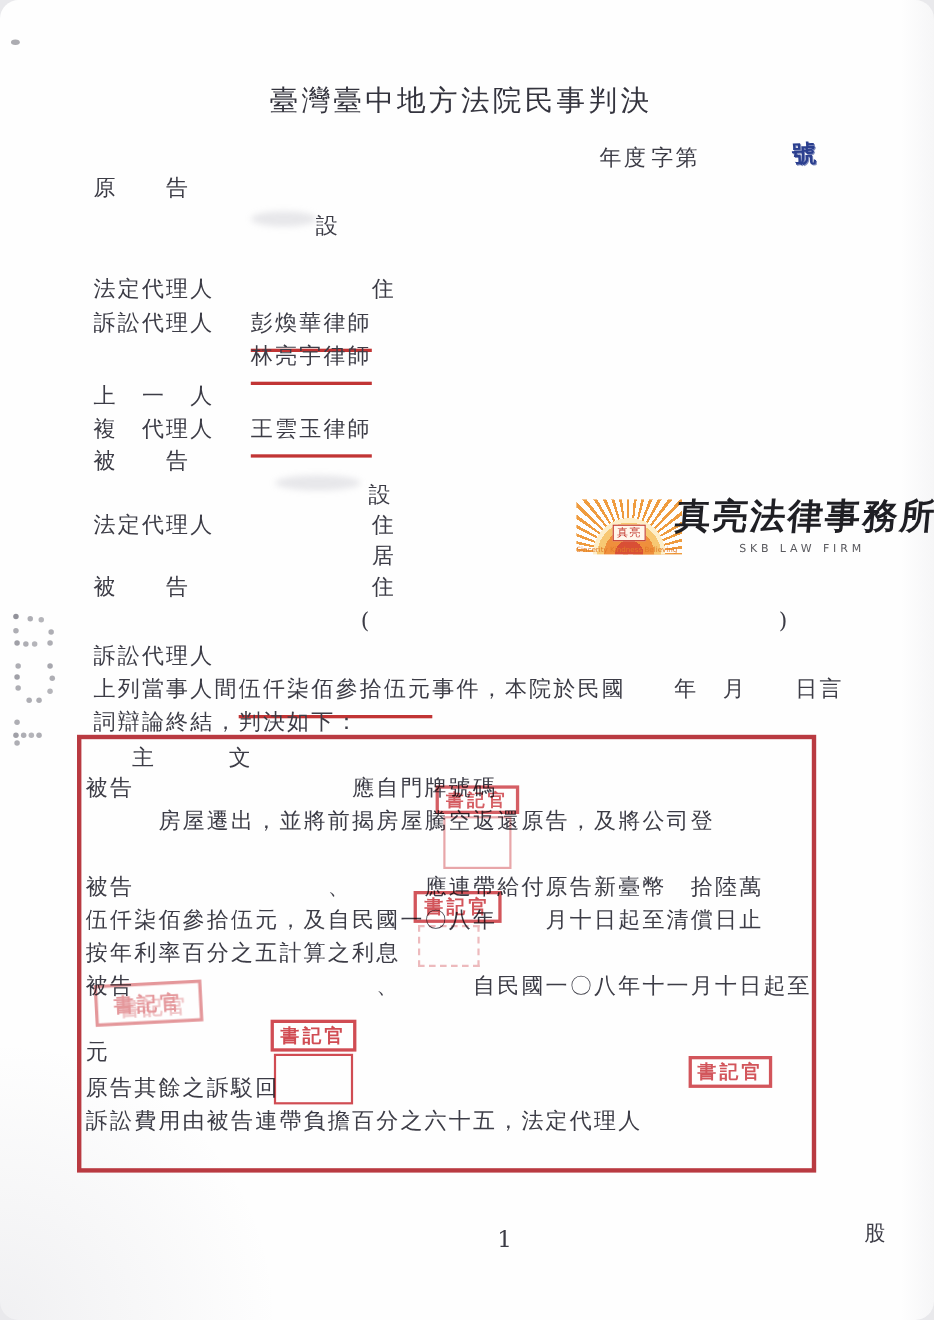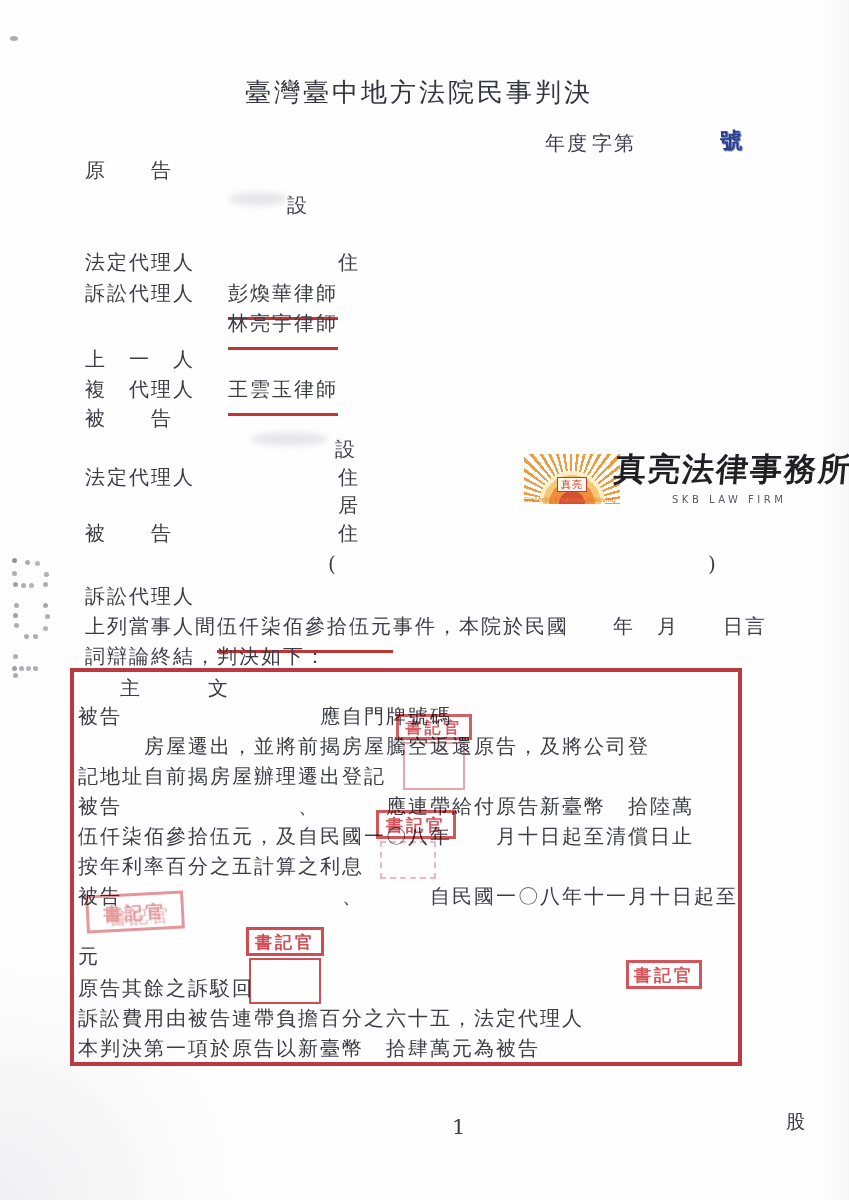--- a/index.html
+++ b/index.html
@@ -1,20 +1,21 @@
 <!DOCTYPE html>
 <html><head>
 <meta charset="utf-8">
 <style>
   html,body{margin:0;padding:0;background:#e9e9ec;}
   .page{
     position:relative;width:849px;height:1200px;margin:0 auto;
     background:#fefefe;overflow:hidden;
     font-family:"DejaVu Serif","Liberation Serif",serif;
     color:#3c3c46;
+    border-radius:17px;
   }
   .t{position:absolute;white-space:pre;font-size:20px;letter-spacing:2px;line-height:1.25;}
   .title{font-size:26px;letter-spacing:3px;color:#34343e;}
   .redline{border-bottom:3px solid #c13434;padding-bottom:12px;}
   .bluepen{color:#2b3f8f;font-weight:700;display:inline-block;transform:rotate(-3deg);
     text-shadow:1px 1px 0 rgba(43,63,143,.6);font-size:22px;}
   
   .main-box{position:absolute;left:70px;top:668px;width:672px;height:398px;
     box-sizing:border-box;border:4px solid #b93a41;background:transparent;}
   
@@ -122,29 +123,27 @@
   <div class="t" style="left:85px;top:584px;">訴訟代理人</div>
 
   <div class="t" style="left:85px;top:614px;"><span>上列當事人間</span><span class="redline">伍仟柒佰參拾伍元</span><span>事件，本院於民國　　年　月　　日言</span></div>
   <div class="t" style="left:85px;top:644px;">詞辯論終結，判決如下：</div>
 
   <div class="main-box"></div>
 
   <div class="t" style="left:120px;top:676px;">主　　　文</div>
   <div class="t" style="left:78px;top:704px;">被告　　　　　　　　　應自門牌號碼</div>
   <div class="t" style="left:78px;top:734px;">　　　房屋遷出，並將前揭房屋騰空返還原告，及將公司登</div>
-  <div class="t" style="left:78px;top:764px;">記地址自前揭房屋辦理遷出登記</div>
   <div class="t" style="left:78px;top:794px;">被告　　　　　　　　、　　　應連帶給付原告新臺幣　拾陸萬</div>
   <div class="t" style="left:78px;top:824px;">伍仟柒佰參拾伍元，及自民國一〇八年　　月十日起至清償日止</div>
   <div class="t" style="left:78px;top:854px;">按年利率百分之五計算之利息</div>
   <div class="t" style="left:78px;top:884px;">被告　　　　　　　　　　、　　　自民國一〇八年十一月十日起至</div>
   <div class="t" style="left:78px;top:944px;">元</div>
   <div class="t" style="left:78px;top:976px;">原告其餘之訴駁回</div>
   <div class="t" style="left:78px;top:1006px;">訴訟費用由被告連帶負擔百分之六十五，法定代理人</div>
-  <div class="t" style="left:78px;top:1036px;">本判決第一項於原告以新臺幣　拾肆萬元為被告</div>
 
   <div class="stamp stampA">
     <div class="band">書記官</div>
     <div class="sbox"></div>
   </div>
   <div class="stamp stampB">
     <div class="band">書記官</div>
     <div class="sbox"></div>
   </div>
   <div class="stamp stampC">

